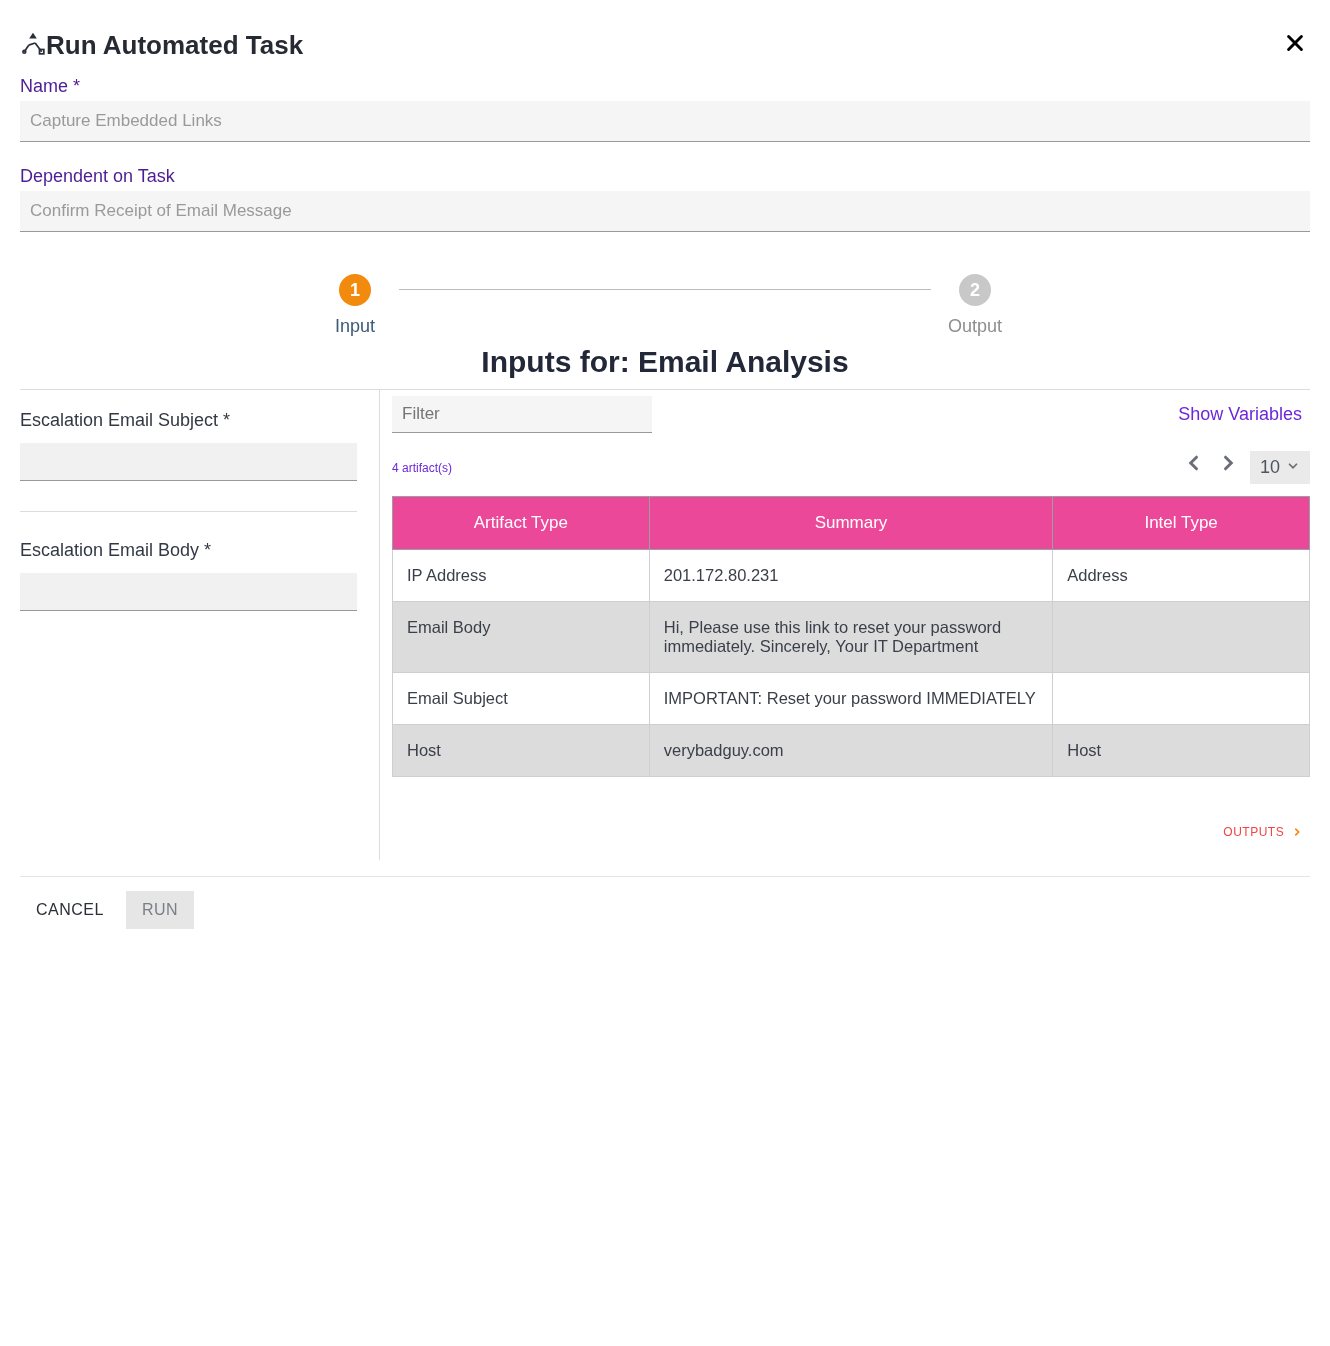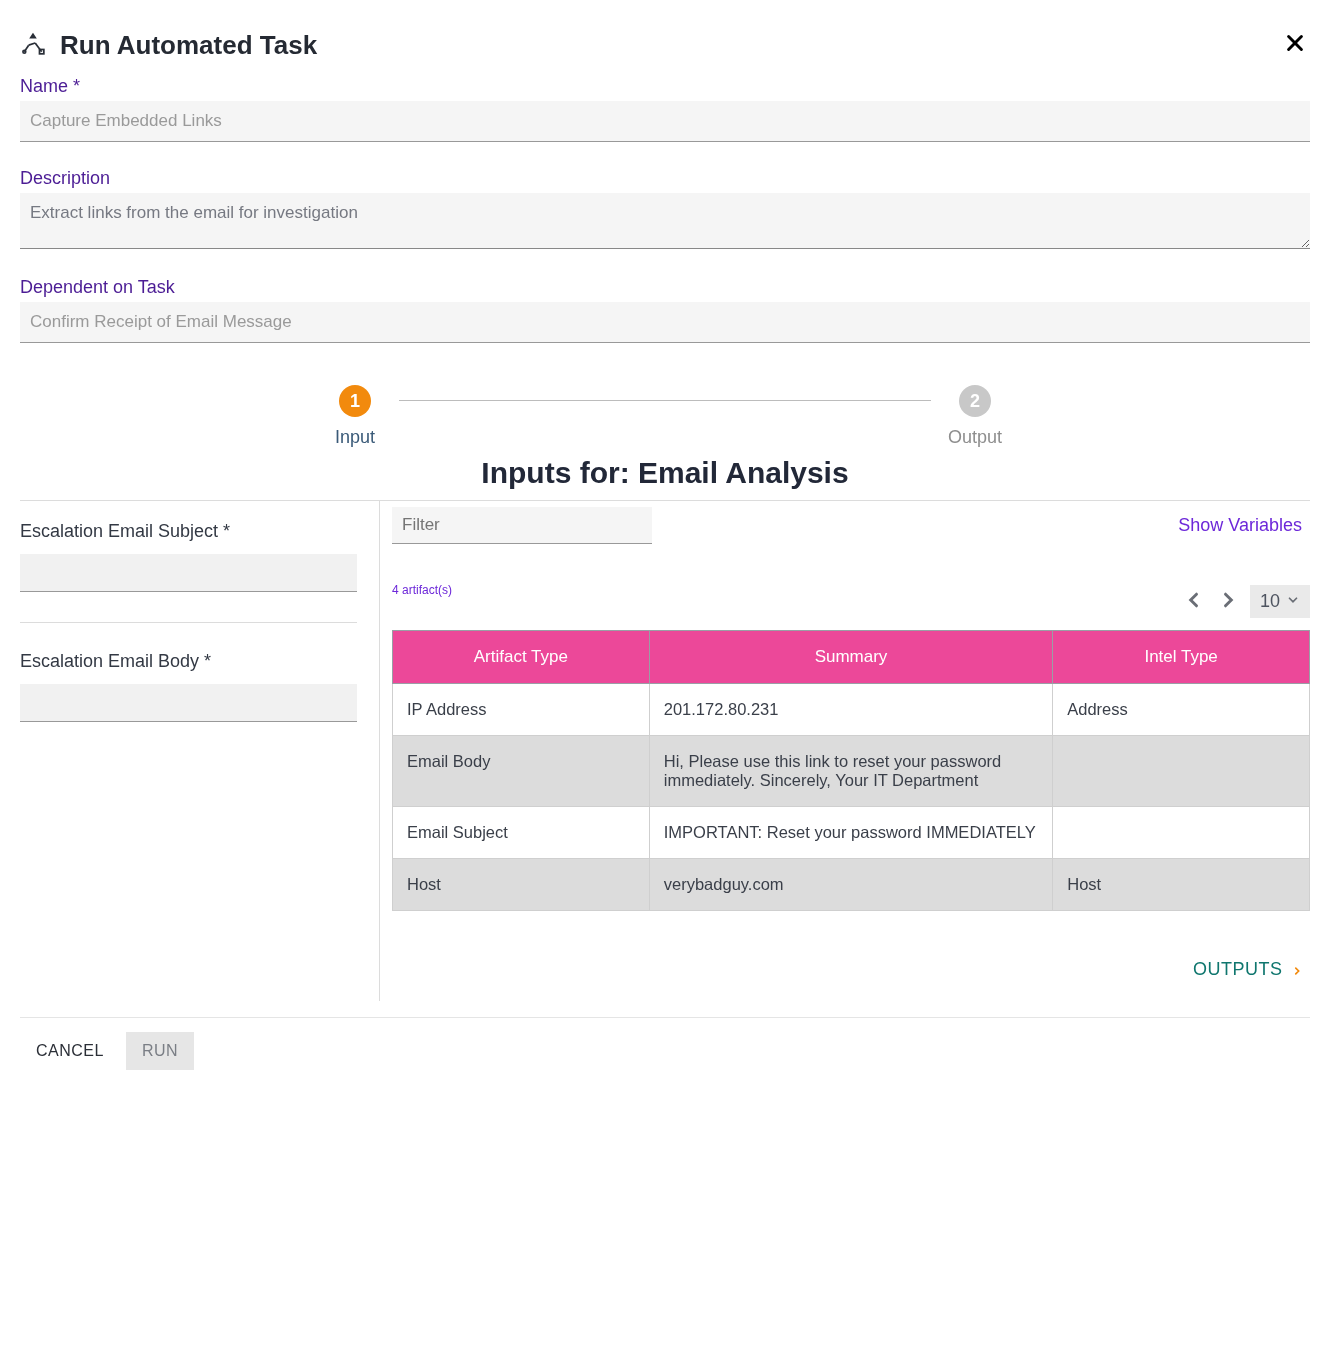--- a/index.html
+++ b/index.html
@@ -11,21 +11,21 @@
     background: #fff;
     font-size: 16px;
   }
   .dialog { max-width: 1290px; margin: 0 auto; }
   .header {
     display: flex;
     align-items: center;
     justify-content: space-between;
     padding: 8px 0 14px 0;
   }
-  .header-left { display: flex; align-items: center; gap: 14px; }
+  .header-left { display: flex; align-items: center; }
   .header-icon svg { width: 26px; height: 26px; }
   .header-title { font-size: 26px; font-weight: 600; color: #252a33; }
   .close-btn { cursor: pointer; padding: 4px; }
   .close-btn svg { width: 22px; height: 22px; stroke: #000; }
 
   .field { margin-bottom: 10px; }
   .field-label { font-size: 18px; color: #4c1d95; margin-bottom: 4px; }
   .field-input {
     width: 100%;
     background: #f5f5f5;
@@ -109,21 +109,21 @@
   }
   .show-vars { color: #6d28d9; font-size: 18px; cursor: pointer; padding-right: 8px; }
 
   .list-bar {
     display: flex;
     align-items: center;
     justify-content: space-between;
     margin: 18px 0 12px 0;
   }
   .count-label { font-size: 12px; color: #6d28d9; text-align: right; }
-  .pager { display: flex; align-items: center; gap: 10px; margin-top: 23px; }
+  .pager { display: flex; gap: 10px; }
   .pager .chev { cursor: pointer; padding: 2px; }
   .pager .chev svg { width: 20px; height: 20px; stroke: #6a6e76; }
   .page-size {
     background: #eaeaea;
     display: flex; align-items: center; gap: 6px;
     padding: 6px 10px;
     font-size: 18px; color: #4e5460;
   }
   .page-size svg { width: 14px; height: 14px; stroke: #6a6e76; }
 
@@ -148,22 +148,22 @@
     color: #3a3f49;
     vertical-align: top;
   }
   table.artifacts tbody tr:nth-child(even) td { background: #dcdcdc; }
   table.artifacts th:nth-child(1), table.artifacts td:nth-child(1) { width: 28%; }
   table.artifacts th:nth-child(3), table.artifacts td:nth-child(3) { width: 28%; }
 
   .outputs-link {
     text-align: right;
     margin: 48px 8px 0 0;
-    color: #0f766e;
-    font-size: 18px;
+    color: #ef4444;
+    font-size: 12px;
     letter-spacing: 0.5px;
     cursor: pointer;
   }
   .outputs-link .chev-sm { display:inline-block; vertical-align: middle; margin-left:4px;}
   .outputs-link svg { width: 10px; height: 10px; stroke: #f28a0d; }
 
   .footer {
     border-top: 1px solid #e5e5e5;
     margin-top: 16px;
     padding: 14px 8px 4px 0;
@@ -207,24 +207,20 @@
         <line x1="19" y1="5" x2="5" y2="19"></line>
       </svg>
     </span>
   </div>
 
   <div class="field">
     <div class="field-label">Name *</div>
     <input class="field-input" type="text" disabled="" value="Capture Embedded Links" style="">
   </div>
 
-  <div class="field" style="margin-top:26px;">
-    <div class="field-label">Description</div>
-    <textarea class="field-input" style="">Extract links from the email for investigation</textarea>
-  </div>
 
   <div class="field" style="margin-top:24px;">
     <div class="field-label">Dependent on Task</div>
     <input class="field-input" type="text" disabled="" value="Confirm Receipt of Email Message" style="">
   </div>
 
   <div class="stepper">
     <div class="step step-active">
       <div class="step-circle">1</div>
       <div class="step-label">Input</div>

